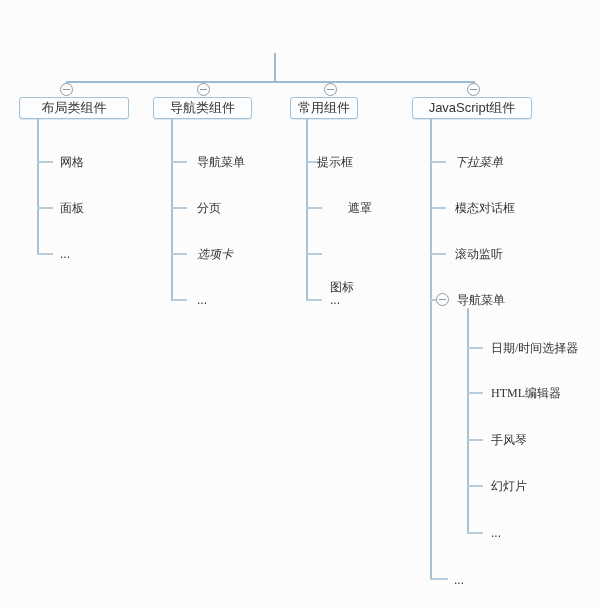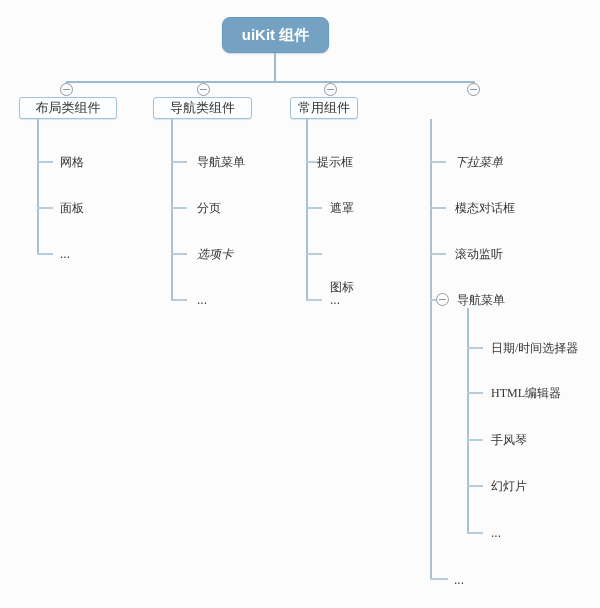--- a/index.html
+++ b/index.html
@@ -45,41 +45,41 @@
   .leaf{
     position:absolute;transform:translateY(-50%);
     font-size:12px;color:#333;white-space:nowrap;cursor:pointer;line-height:1;
   }
 </style>
 </head>
 <body>
 
 <div class="canvas">
 
-  <div class="root-node">uiKit 组件</div>
 
   <div class="line" style="left:274px;top:53px;width:2px;height:29px;"></div>
   <div class="line" style="left:66px;top:81px;width:409px;height:2px;"></div>
 
   <div class="toggle" style="left:60px;top:83px;">
       <div class="minus"></div>
     </div>
   <div class="toggle" style="left:197px;top:83px;">
       <div class="minus"></div>
     </div>
   <div class="toggle" style="left:324px;top:83px;">
       <div class="minus"></div>
     </div>
   <div class="toggle" style="left:467px;top:83px;">
       <div class="minus"></div>
     </div>
 
-  <div class="branch-node" style="left:19px;top:97px;width:98px;">布局类组件</div>
+  <div class="branch-node" style="left:19px;top:97px;width:110px;">布局类组件</div>
   <div class="branch-node" style="left:153px;top:97px;width:99px;">导航类组件</div>
   <div class="branch-node" style="left:290px;top:97px;width:68px;">常用组件</div>
+  <div class="branch-node" style="left:412px;top:97px;width:120px;">JavaScript组件</div>
 
   <div class="vline-child" style="left:37px;top:119px;height:136px;"></div>
   <div class="tick" style="left:37px;top:161px;width:16px;"></div>
   <div class="tick" style="left:37px;top:207px;width:16px;"></div>
   <div class="tick" style="left:37px;top:253px;width:16px;"></div>
   <div class="leaf" style="left:60px;top:162px;">网格</div>
   <div class="leaf" style="left:60px;top:208px;">面板</div>
   <div class="leaf" style="left:60px;top:254px;">...</div>
 
   <div class="vline-child" style="left:171px;top:119px;height:182px;"></div>
@@ -91,21 +91,21 @@
   <div class="leaf" style="left:197px;top:208px;">分页</div>
   <div class="leaf" style="left:197px;top:254px;font-style:italic;">选项卡</div>
   <div class="leaf" style="left:197px;top:300px;">...</div>
 
   <div class="vline-child" style="left:306px;top:119px;height:182px;"></div>
   <div class="tick" style="left:306px;top:161px;width:16px;"></div>
   <div class="tick" style="left:306px;top:207px;width:16px;"></div>
   <div class="tick" style="left:306px;top:253px;width:16px;"></div>
   <div class="tick" style="left:306px;top:299px;width:16px;"></div>
   <div class="leaf" style="left:317px;top:162px;text-align:right;">提示框</div>
-  <div class="leaf" style="left:330px;top:208px;">遮罩</div>
+  <div class="leaf" style="left:348px;top:208px;">遮罩</div>
   <div class="leaf" style="left:330px;top:254px;margin-top:33px;">图标</div>
   <div class="leaf" style="left:330px;top:300px;">...</div>
 
   <div class="vline-child" style="left:430px;top:119px;height:461px;"></div>
   <div class="tick" style="left:430px;top:161px;width:16px;"></div>
   <div class="tick" style="left:430px;top:207px;width:16px;"></div>
   <div class="tick" style="left:430px;top:253px;width:16px;"></div>
   <div class="tick" style="left:430px;top:299px;width:7px;"></div>
   <div class="tick" style="left:430px;top:578px;width:18px;"></div>
   <div class="leaf" style="left:455px;top:162px;font-style:italic;">下拉菜单</div>

